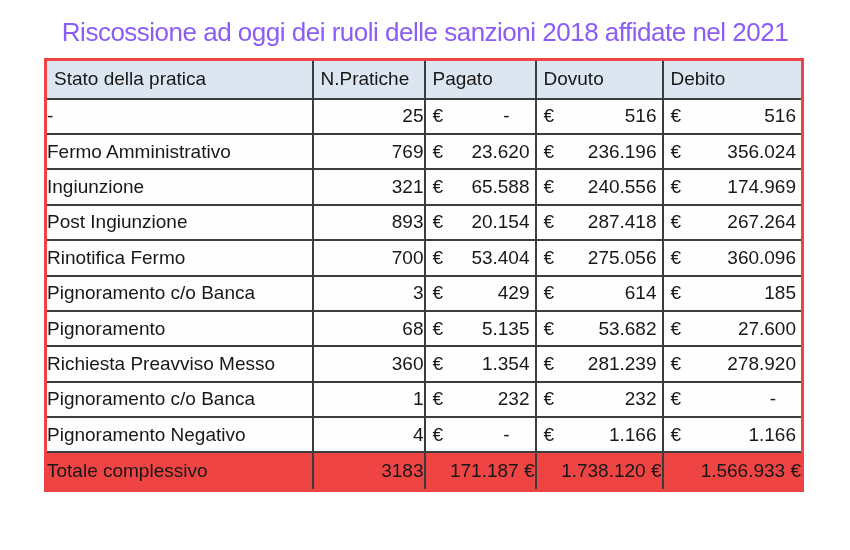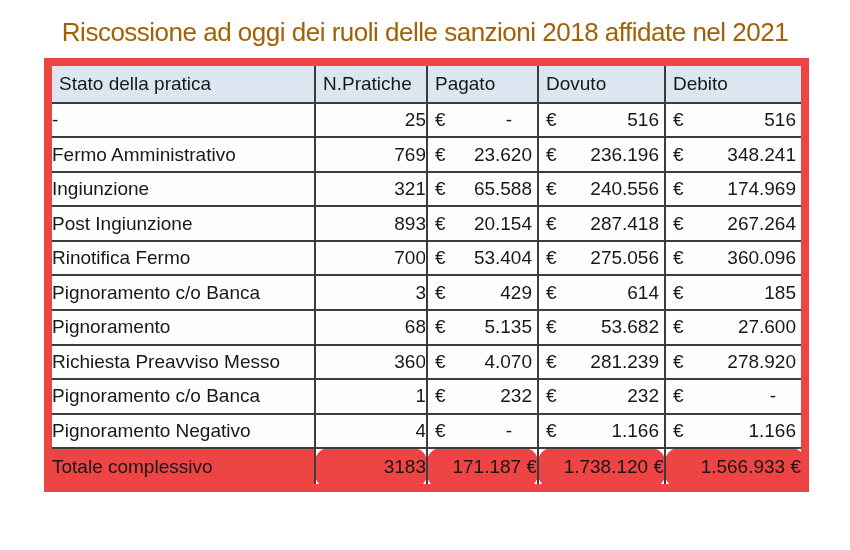--- a/index.html
+++ b/index.html
@@ -18,21 +18,21 @@
   }
   .title {
     position: absolute;
     top: 17px;
     left: 0;
     width: 100%;
     text-align: center;
     font-size: 26px;
     font-weight: 500;
     letter-spacing: -0.5px;
-    color: #a16207;
+    color: #8b5cf6;
     white-space: nowrap;
   }
   table.riscossione {
     position: absolute;
     left: 44px;
     top: 58px;
     width: 757px;
     height: 434px;
     border-collapse: collapse;
     table-layout: fixed;
@@ -41,32 +41,32 @@
   table.riscossione th,
   table.riscossione td {
     border: 2px solid #3d3d3d;
     padding: 0;
     overflow: hidden;
     white-space: nowrap;
     font-weight: 400;
     color: #181818;
   }
   table.riscossione {
-    border: 8px solid #ef4444;
+    border: 3px solid #ef4444;
   }
   tr.head th {
     background: #dce6f1;
     text-align: left;
     padding-left: 7px;
     height: 34px;
     font-size: 19px;
   }
   tr.datarow td { height: 31px; background: #fefefe; }
   td.lbl { text-align: left; padding-left: 7px; }
-  td.numcell { text-align: right; padding-right: 5px; border-radius: 14px; }
+  td.numcell { text-align: right; padding-right: 5px; }
   td.eurcell .cw {
     display: flex;
     justify-content: space-between;
     align-items: baseline;
     padding: 0 5px 0 7px;
   }
   .val.dash { padding-right: 20px; }
   tr.totalrow td {
     background: #ef4444;
     height: 33px;
@@ -130,21 +130,21 @@
           </td>
       <td class="eurcell">
             <div class="cw">
               <span class="sym">€</span>
               <span class="val">236.196</span>
             </div>
           </td>
       <td class="eurcell">
             <div class="cw">
               <span class="sym">€</span>
-              <span class="val">348.241</span>
+              <span class="val">356.024</span>
             </div>
           </td>
     </tr>
 
     <tr class="datarow">
       <td class="lbl">Ingiunzione</td>
       <td class="numcell">321</td>
       <td class="eurcell">
             <div class="cw">
               <span class="sym">€</span>
@@ -256,21 +256,21 @@
             </div>
           </td>
     </tr>
 
     <tr class="datarow">
       <td class="lbl">Richiesta Preavviso Messo</td>
       <td class="numcell">360</td>
       <td class="eurcell">
             <div class="cw">
               <span class="sym">€</span>
-              <span class="val">4.070</span>
+              <span class="val">1.354</span>
             </div>
           </td>
       <td class="eurcell">
             <div class="cw">
               <span class="sym">€</span>
               <span class="val">281.239</span>
             </div>
           </td>
       <td class="eurcell">
             <div class="cw">

